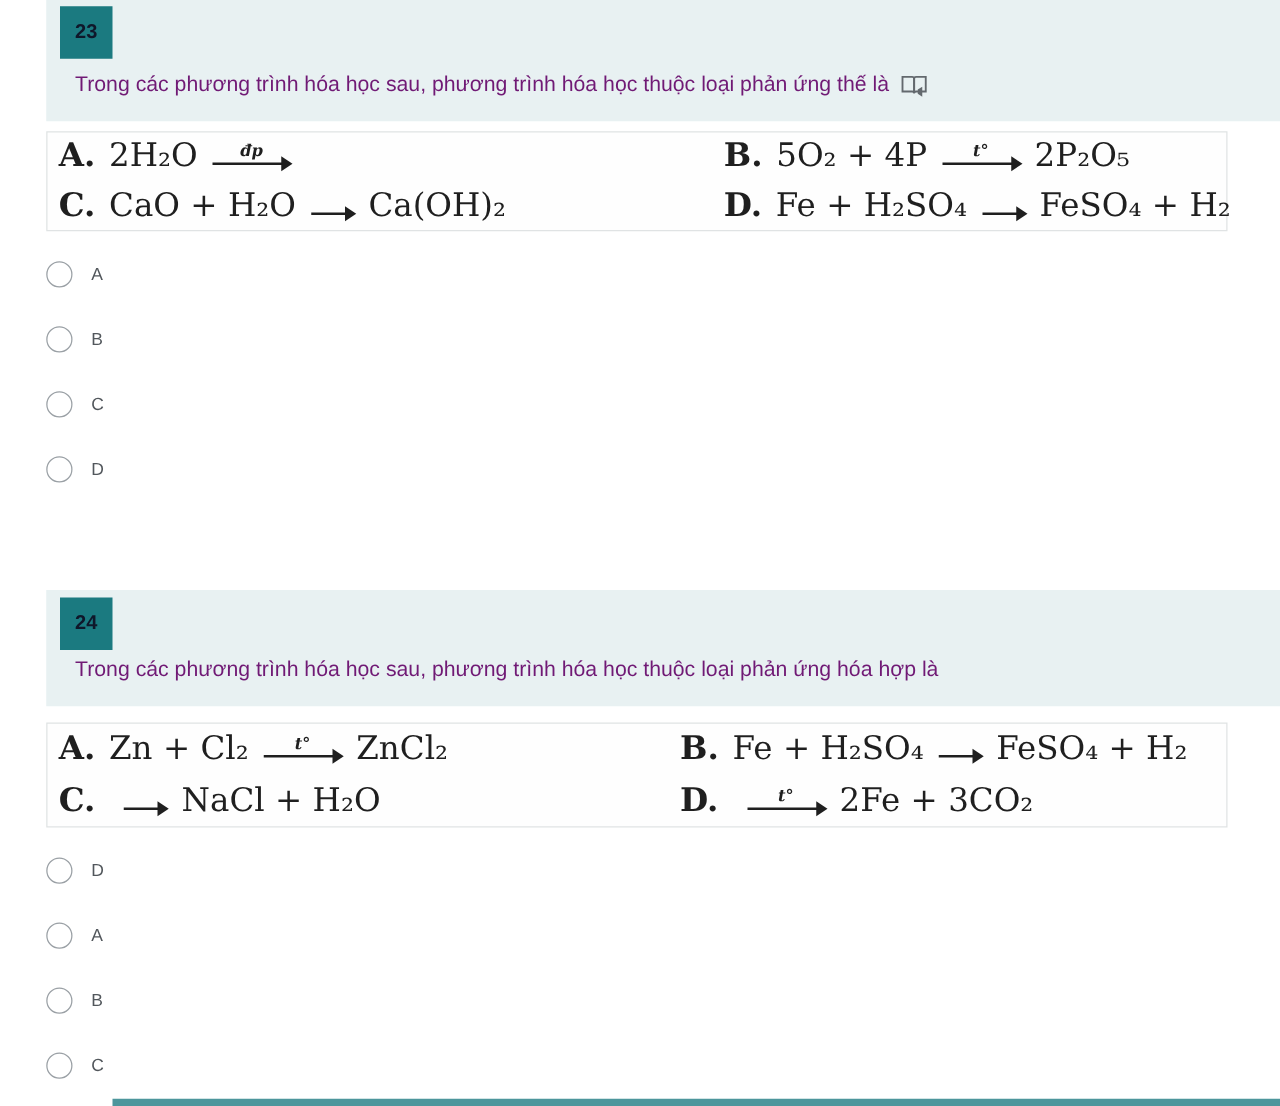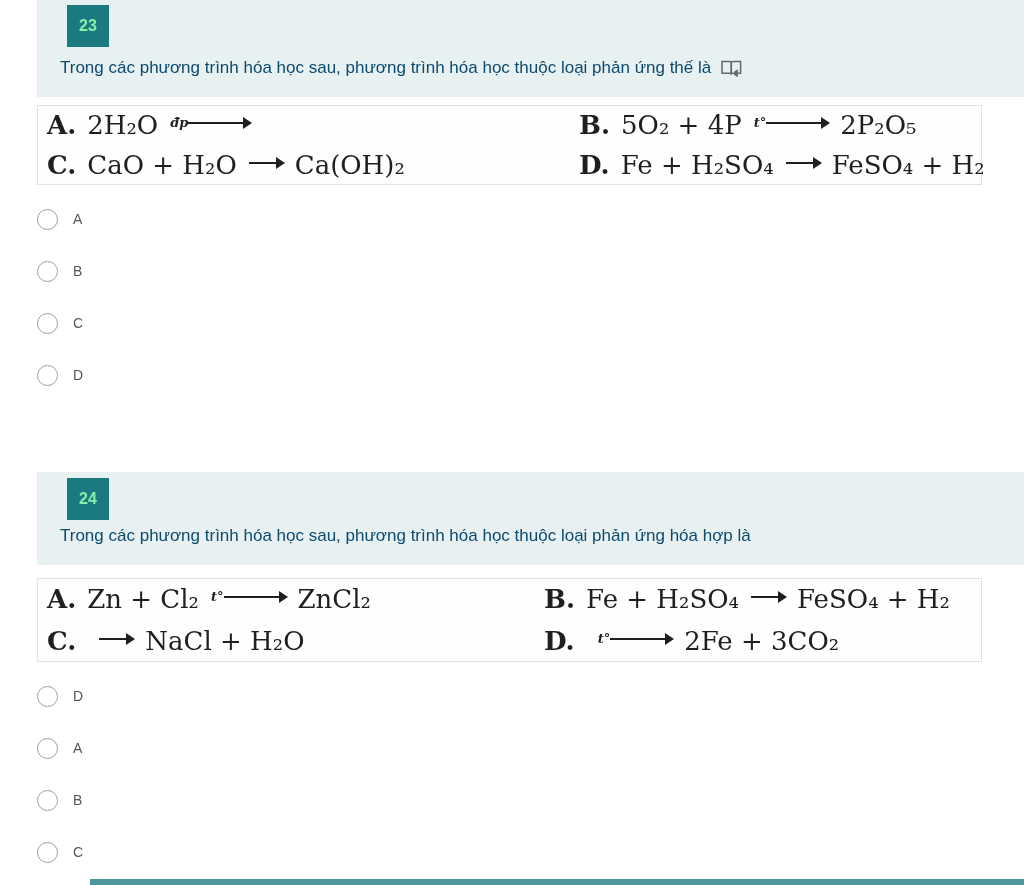--- a/index.html
+++ b/index.html
@@ -7,49 +7,49 @@
     width:1024px;height:885px;position:relative;overflow:hidden;
     background:#ffffff;font-family:"Liberation Sans", sans-serif;
   }
   
   .q-header{
     position:absolute;left:37px;right:0;background:#e8f1f2;
   }
   #q23-header{top:0;height:97px;}
   #q24-header{top:472px;height:93px;padding-left:15px;}
   .q-badge{
-    position:absolute;left:30px;width:42px;height:42px;background:#1b7a80;
-    color:#86efac;font-size:16px;font-weight:bold;
+    position:absolute;left:11px;width:42px;height:42px;background:#1b7a80;
+    color:#0f172a;font-size:16px;font-weight:bold;
     display:flex;align-items:center;justify-content:center;
   }
   #q23-header .q-badge{top:5px;}
   #q24-header .q-badge{top:6px;}
   .q-prompt{
     position:absolute;left:23px;right:30px;
-    font-size:17px;color:#0c4a6e;display:flex;align-items:center;gap:9px;
+    font-size:17px;color:#701a75;display:flex;align-items:center;gap:9px;
     white-space:nowrap;
   }
   #q23-header .q-prompt{top:58px;}
   #q24-header .q-prompt{top:54px;}
   .tts-icon{flex:none;position:relative;top:1px;cursor:pointer;}
   
   .eq-box{
     position:absolute;left:37px;width:945px;background:#fefefe;
     border:1px solid #e0e3e4;display:grid;align-content:center;
     box-sizing:border-box;padding-left:9px;
     font-family:"DejaVu Serif","Liberation Serif",serif;color:#1f1f1f;
   }
   #q23-eqs{top:105px;height:80px;grid-template-columns:532px 1fr;}
   #q24-eqs{top:578px;height:84px;grid-template-columns:497px 1fr;}
   .eq{display:flex;align-items:center;height:40px;font-size:26px;white-space:nowrap;}
   #q24-eqs .eq{height:42px;}
   .eq-letter{font-weight:bold;margin-right:11px;}
   
   .rxn-arrow{
-    display:inline-flex;flex-direction:row;align-items:center;
+    display:inline-flex;flex-direction:column;align-items:center;
     margin:0 12px;vertical-align:middle;position:relative;top:-2px;
   }
   .arrow-label{
     height:15px;line-height:14px;font-size:13px;font-style:italic;font-weight:600;
   }
   .arrow-shaft{position:relative;height:2px;background:#1f1f1f;width:62px;}
   .arrow-shaft::after{
     content:"";position:absolute;right:-2px;top:-5px;width:0;height:0;
     border-top:6px solid transparent;border-bottom:6px solid transparent;
     border-left:9px solid #1f1f1f;

